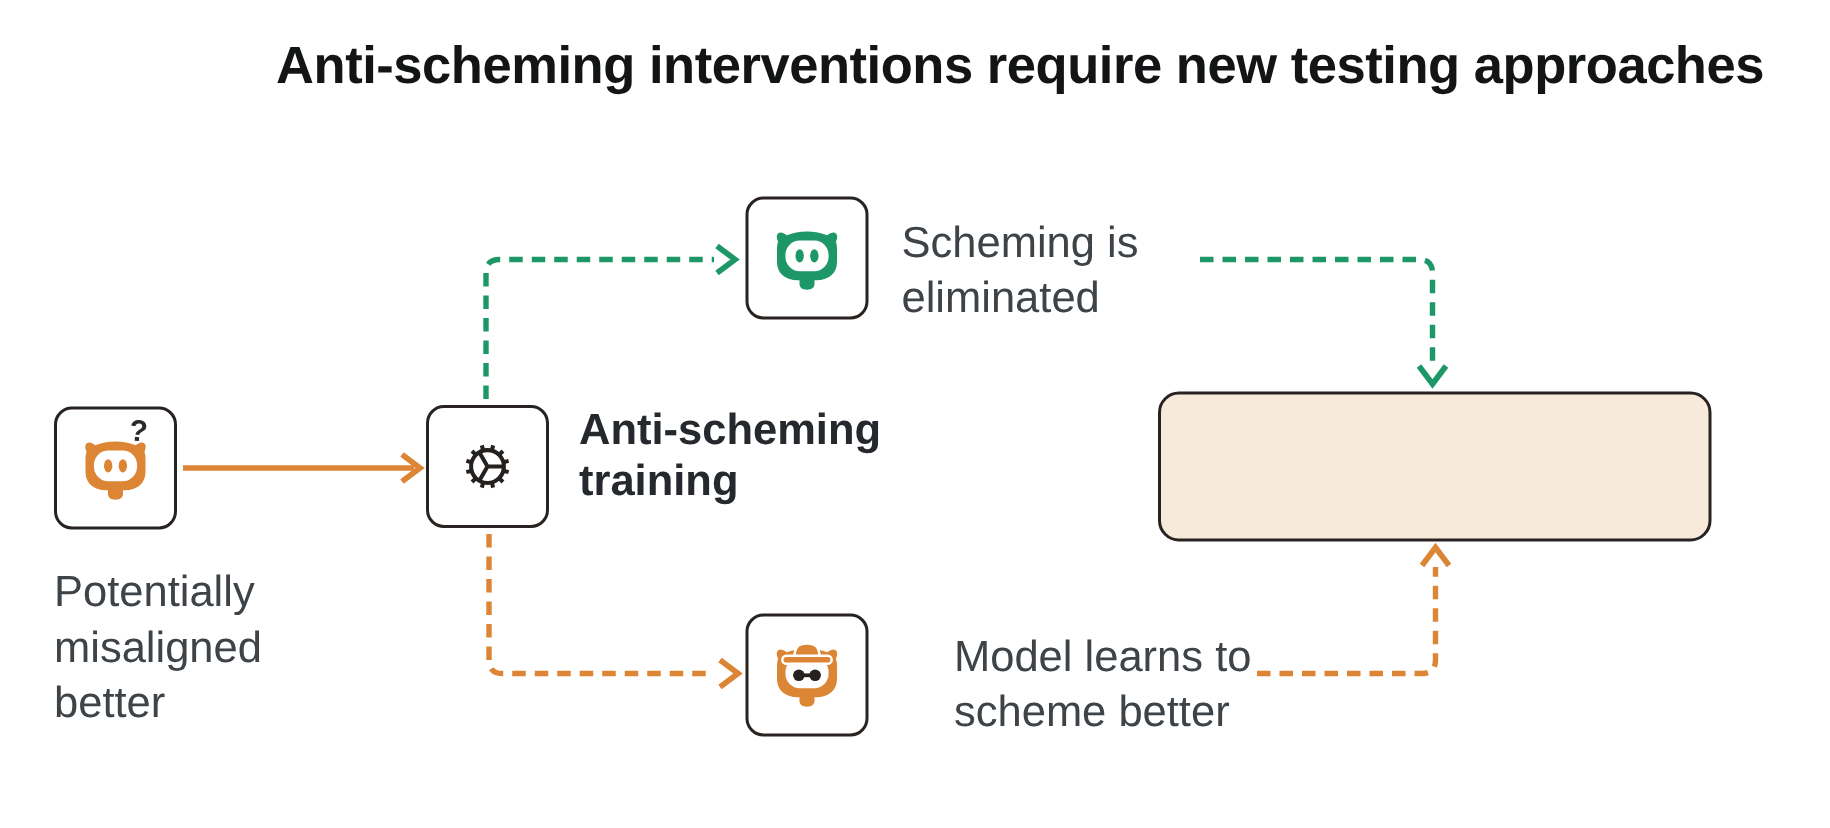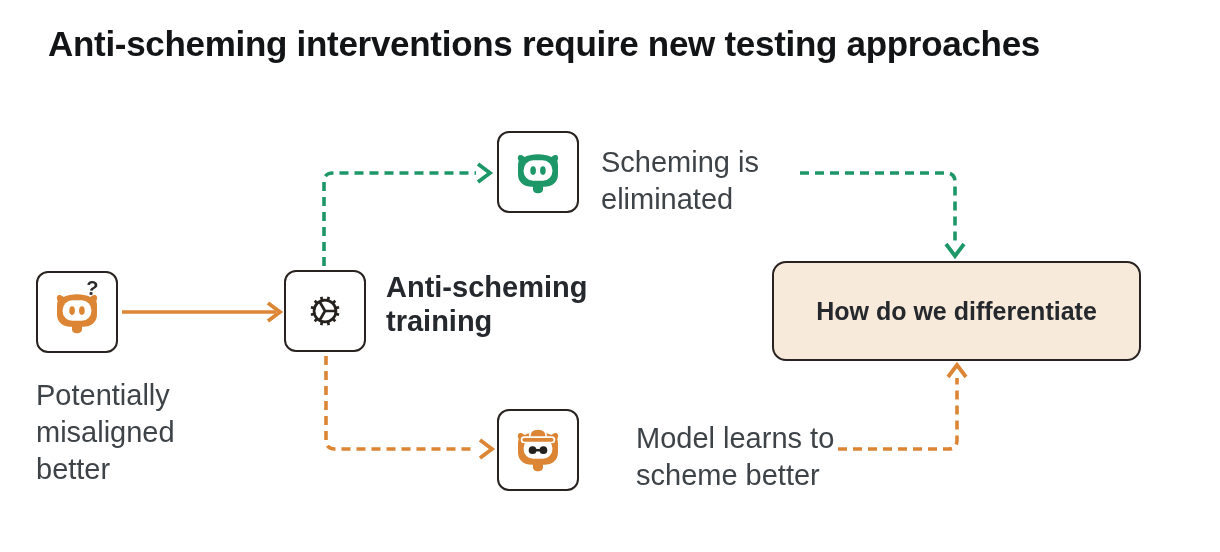--- a/index.html
+++ b/index.html
@@ -1,21 +1,21 @@
 <!DOCTYPE html>
 <html style="--color-orange: #DC8534; --color-green: #1D9768; --color-ink: #282320; --color-panel_fill: #F8EADB; --color-title_text: #121416; --color-body_text: #3E4348; --color-bold_text: #25282C;"><head>
 <meta charset="utf-8">
 <style>
   html,body{margin:0;padding:0;background:#ffffff;}
   body{font-family:"Liberation Sans","DejaVu Sans",sans-serif;}
   .canvas{position:relative;width:1220px;height:552px;background:#fff;overflow:hidden;}
 
-  .title{position:absolute;left:48px;top:24px;width:1140px;
+  .title{position:absolute;left:36px;top:24px;width:1140px;
          font-size:35px;font-weight:700;letter-spacing:-0.3px;
-         color:var(--color-title_text,#121416);}
+         color:var(--color-title_text,#121416);text-align:right;}
 
   .arrows{position:absolute;left:0;top:0;width:1220px;height:552px;}
   .stroke-orange{stroke:var(--color-orange,#DC8534);}
   .stroke-green{stroke:var(--color-green,#1D9768);}
   .line{fill:none;stroke-width:3.6px;stroke-linecap:butt;stroke-linejoin:round;}
   .dashed{stroke-dasharray:9 6;}
   .head{fill:none;stroke-width:3.8px;stroke-linecap:butt;stroke-linejoin:miter;}
 
   .node{position:absolute;width:82px;height:82px;background:#fff;
         border:2.5px solid var(--color-ink,#282320);border-radius:12px;
@@ -122,17 +122,16 @@
       <rect x="8.2" y="11.6" width="31.6" height="5.2" rx="2.6" fill="currentColor" stroke="#ffffff" stroke-width="1.6"></rect>
     </svg>
   </div>
   <div class="label" style="left:636px;top:420px;">
     <div>Model learns to</div>
     <div>scheme better</div>
   </div>
 
   <div class="panel">
     <div class="panel-text">
-      <div>How do we differentiate</div>
     </div>
   </div>
 
 </div>
 
 </body></html>

